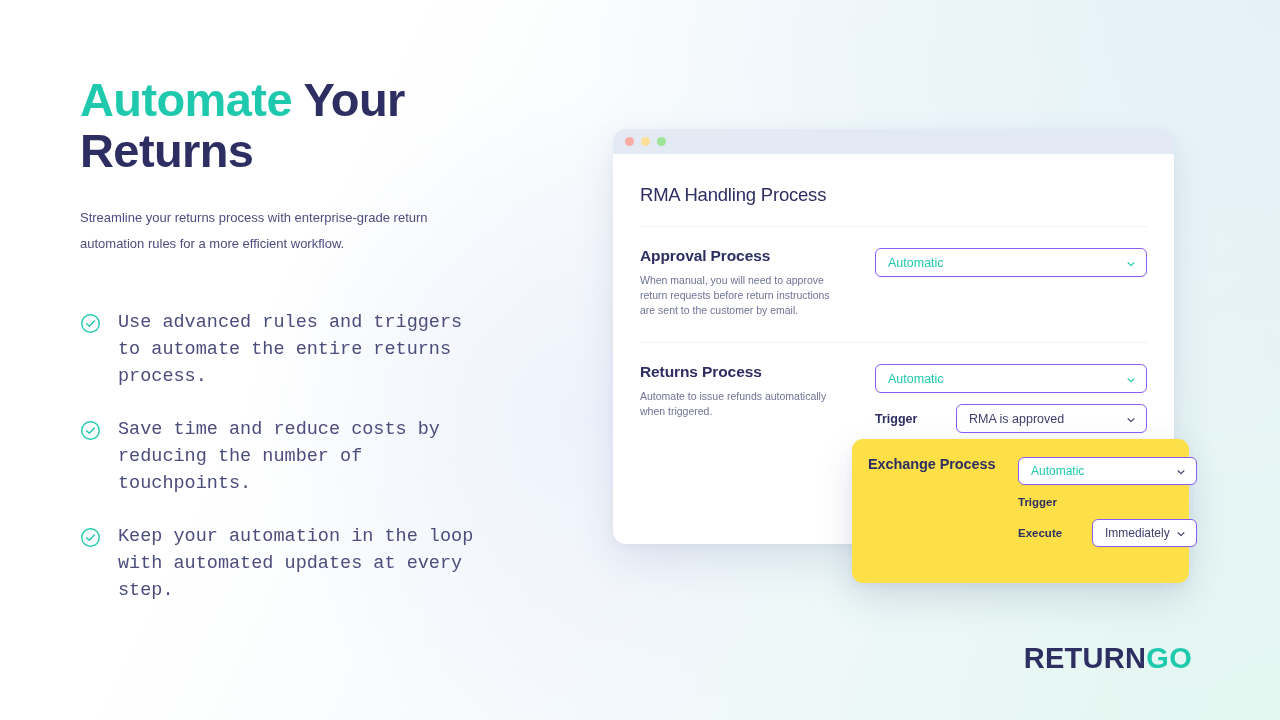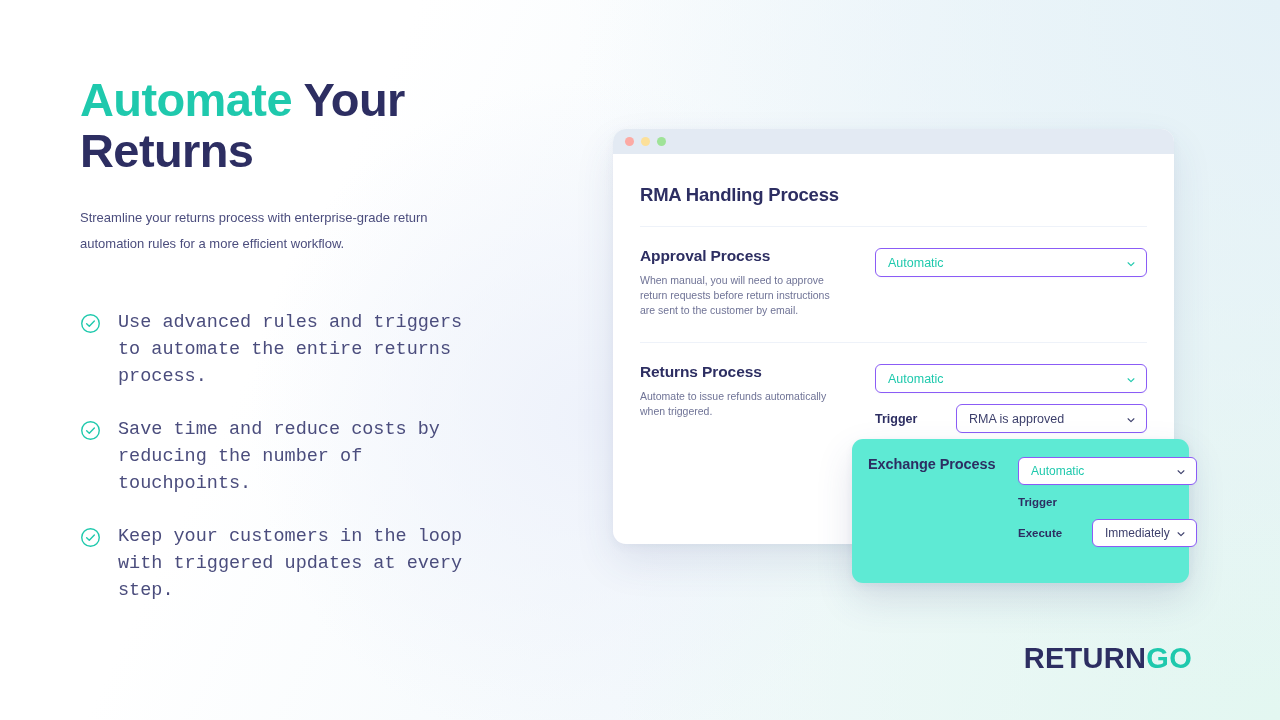--- a/index.html
+++ b/index.html
@@ -102,21 +102,21 @@
   }
   .dot { width: 9px; height: 9px; border-radius: 50%; }
   .dot-red    { background: #fcaaa4; }
   .dot-yellow { background: #fce09a; }
   .dot-green  { background: #9fe398; }
 
   .window-body { padding: 30px 27px 0 27px; }
 
   .card-title {
     font-size: 18.5px;
-    font-weight: bold;
+    font-weight: normal;
     color: #2d2e62;
     letter-spacing: -0.2px;
   }
 
   .divider {
     height: 1px;
     background: #eef2f9;
     margin: 20px 0 0 0;
   }
 
@@ -181,21 +181,21 @@
   }
   .field-row .select { flex: 1 1 auto; }
 
   
   .float-card {
     position: absolute;
     left: 852px;
     top: 439px;
     width: 337px;
     height: 144px;
-    background: #5eead4;
+    background: #fde047;
     border-radius: 11px;
     box-shadow: 0 16px 36px rgba(59, 75, 125, 0.15),
                 0 3px 9px rgba(59, 75, 125, 0.06);
     padding: 17px 18px 0 16px;
     display: flex;
   }
   .float-info { width: 150px; flex: 0 0 auto; }
   .float-title {
     font-size: 14.5px;
     font-weight: bold;
@@ -254,21 +254,21 @@
       </span>
       <span class="bullet-text">Save time and reduce costs by reducing the number of touchpoints.</span>
     </li>
     <li class="bullet">
       <span class="check-icon">
         <svg viewBox="0 0 24 24" width="21" height="21" fill="none">
           <circle cx="12" cy="12" r="10" stroke="#1fc9ad" stroke-width="1.6"></circle>
           <path d="M7.6 12.3 L10.6 15.2 L16.4 9.2" stroke="#1fc9ad" stroke-width="1.6" stroke-linecap="round" stroke-linejoin="round"></path>
         </svg>
       </span>
-      <span class="bullet-text">Keep your customers in the loop with triggered updates at every step.</span>
+      <span class="bullet-text">Keep your automation in the loop with automated updates at every step.</span>
     </li>
   </ul>
 </div>
 
 <div class="window">
 
   <div class="titlebar">
     <span class="dot dot-red"></span>
     <span class="dot dot-yellow"></span>
     <span class="dot dot-green"></span>

